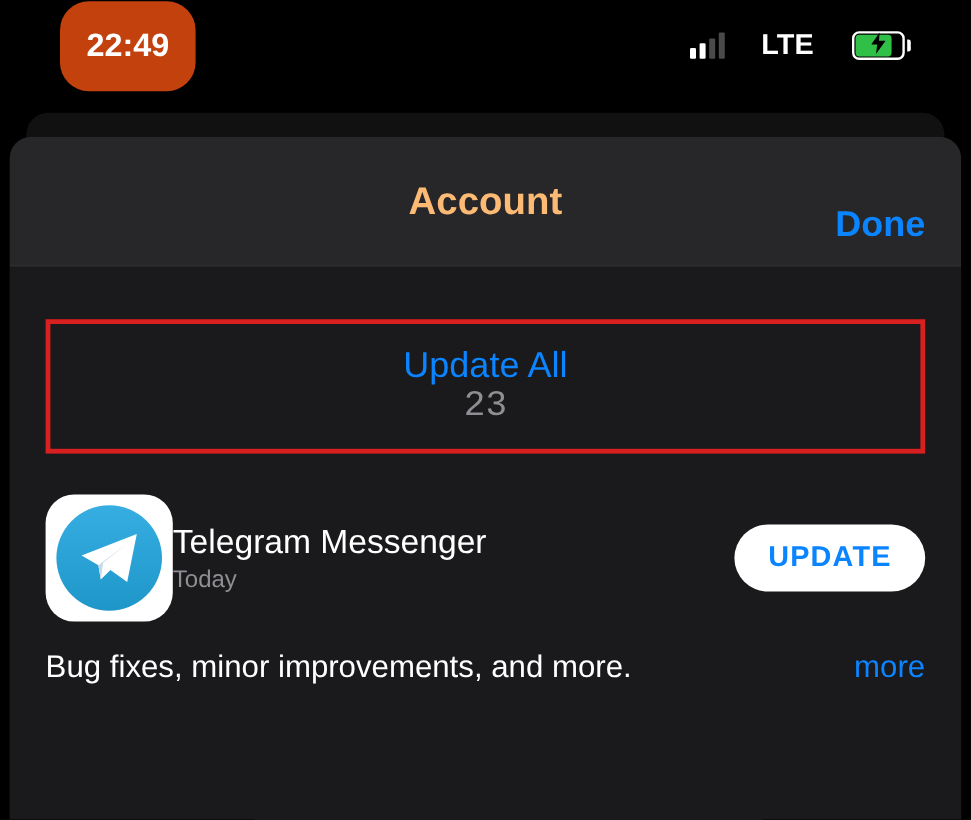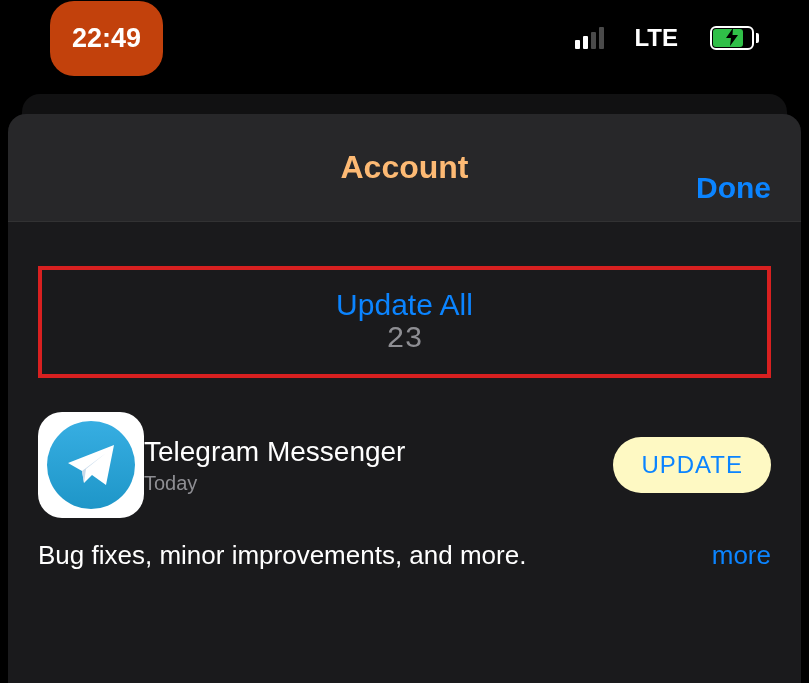--- a/index.html
+++ b/index.html
@@ -196,24 +196,24 @@
     }
     .app-name {
       color: #fff;
       font-size: 28px;
     }
     .app-date {
       color: #8e8e93;
       font-size: 20px;
     }
     .update-button {
-      background: #fef9c3;
+      background: #ffffff;
       color: #0b84ff;
       font-size: 24px;
-      font-weight: 400;
+      font-weight: 700;
       letter-spacing: 1px;
       padding: 14px 28px;
       border-radius: 30px;
       flex-shrink: 0;
     }
     .release-row {
       display: flex;
       justify-content: space-between;
       align-items: center;
       padding: 4px 0 20px 0;

